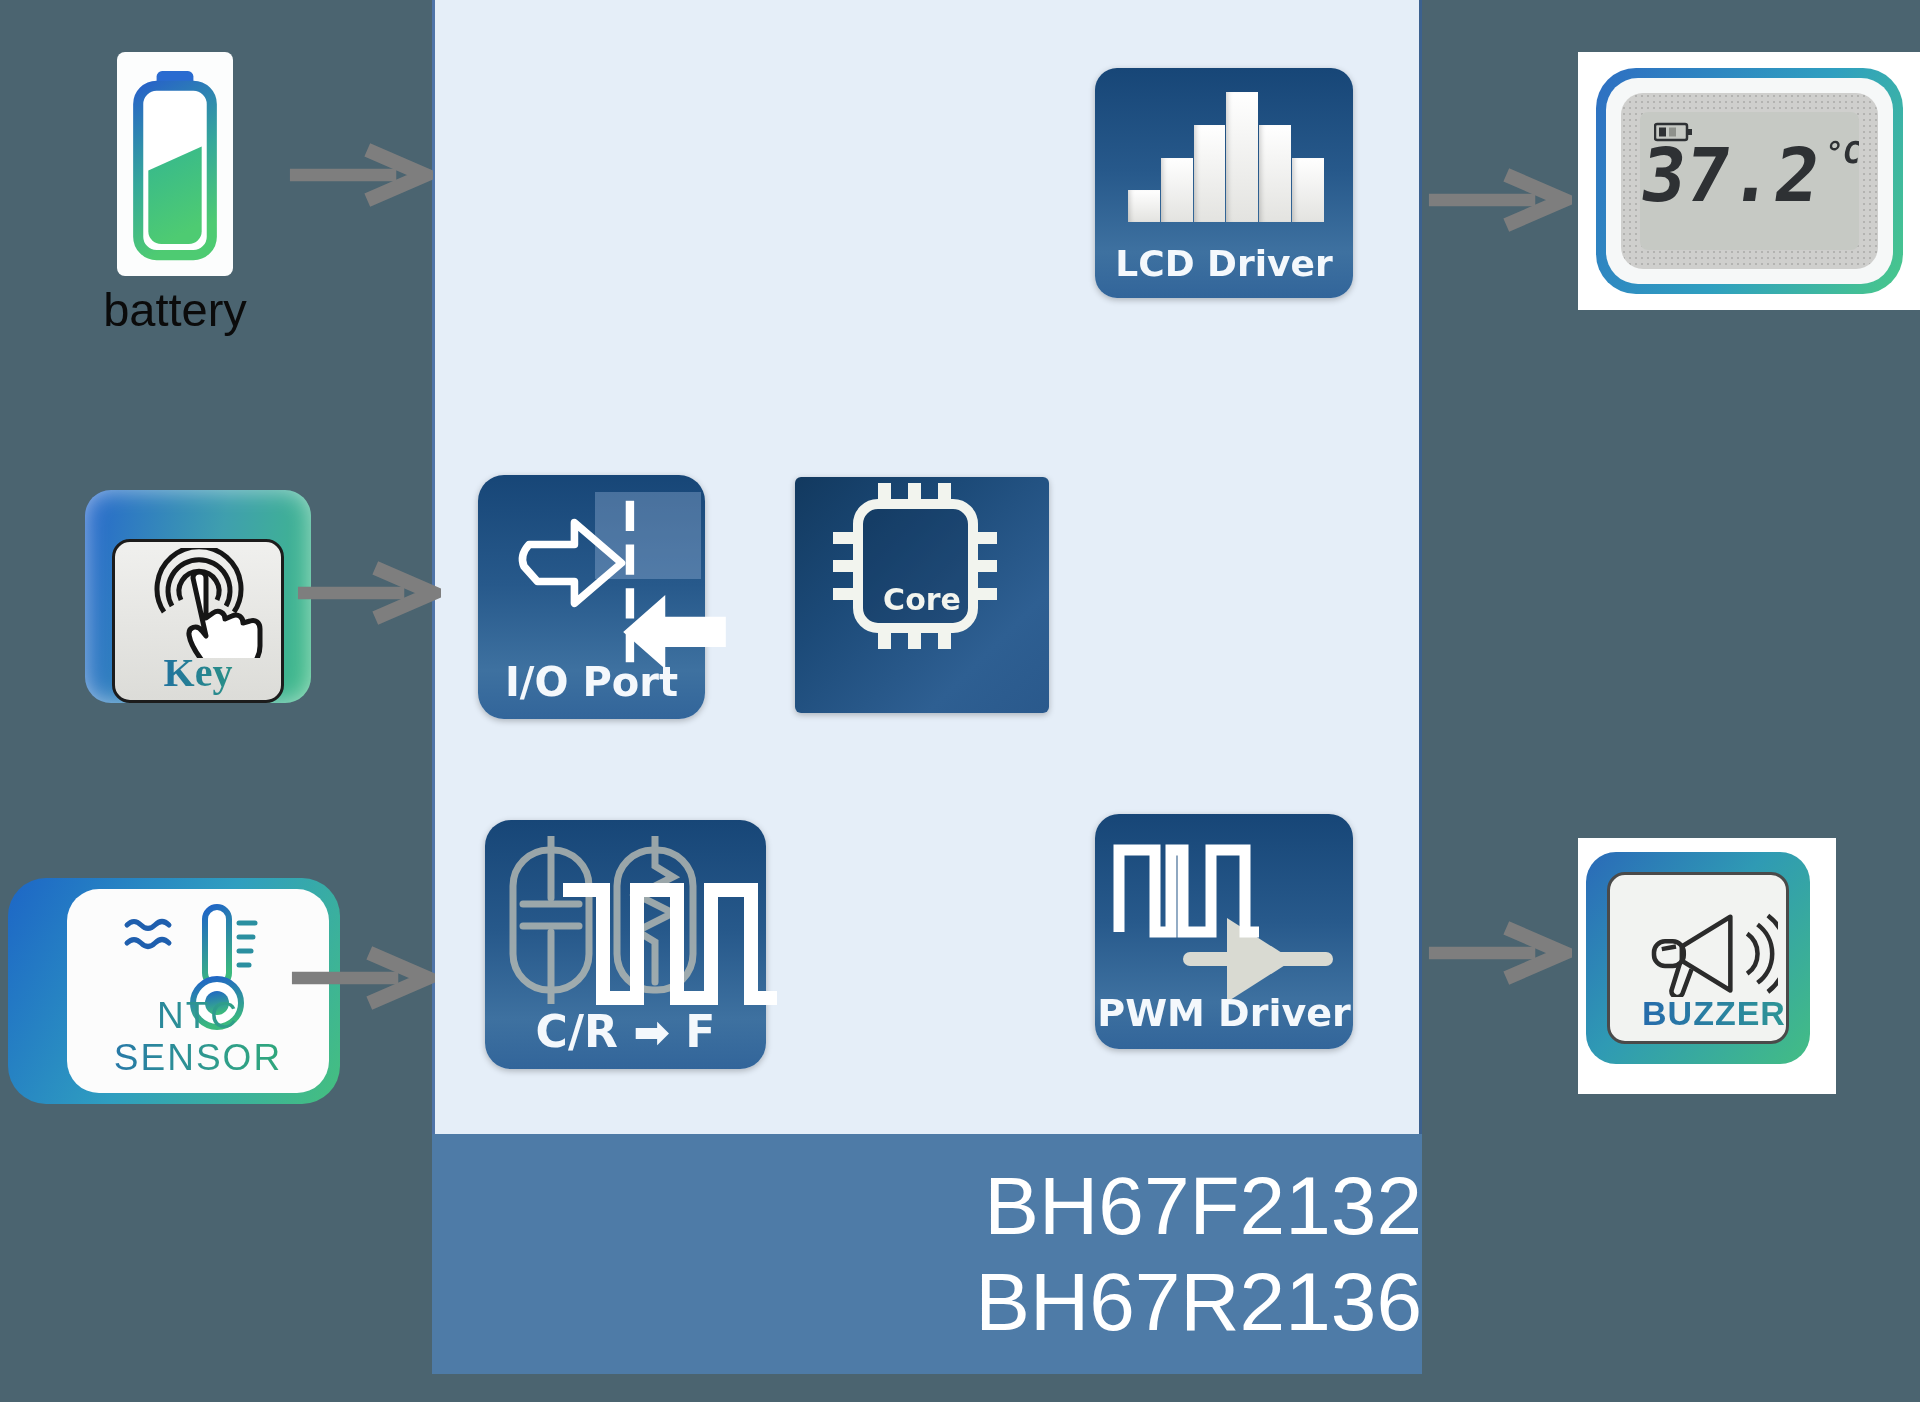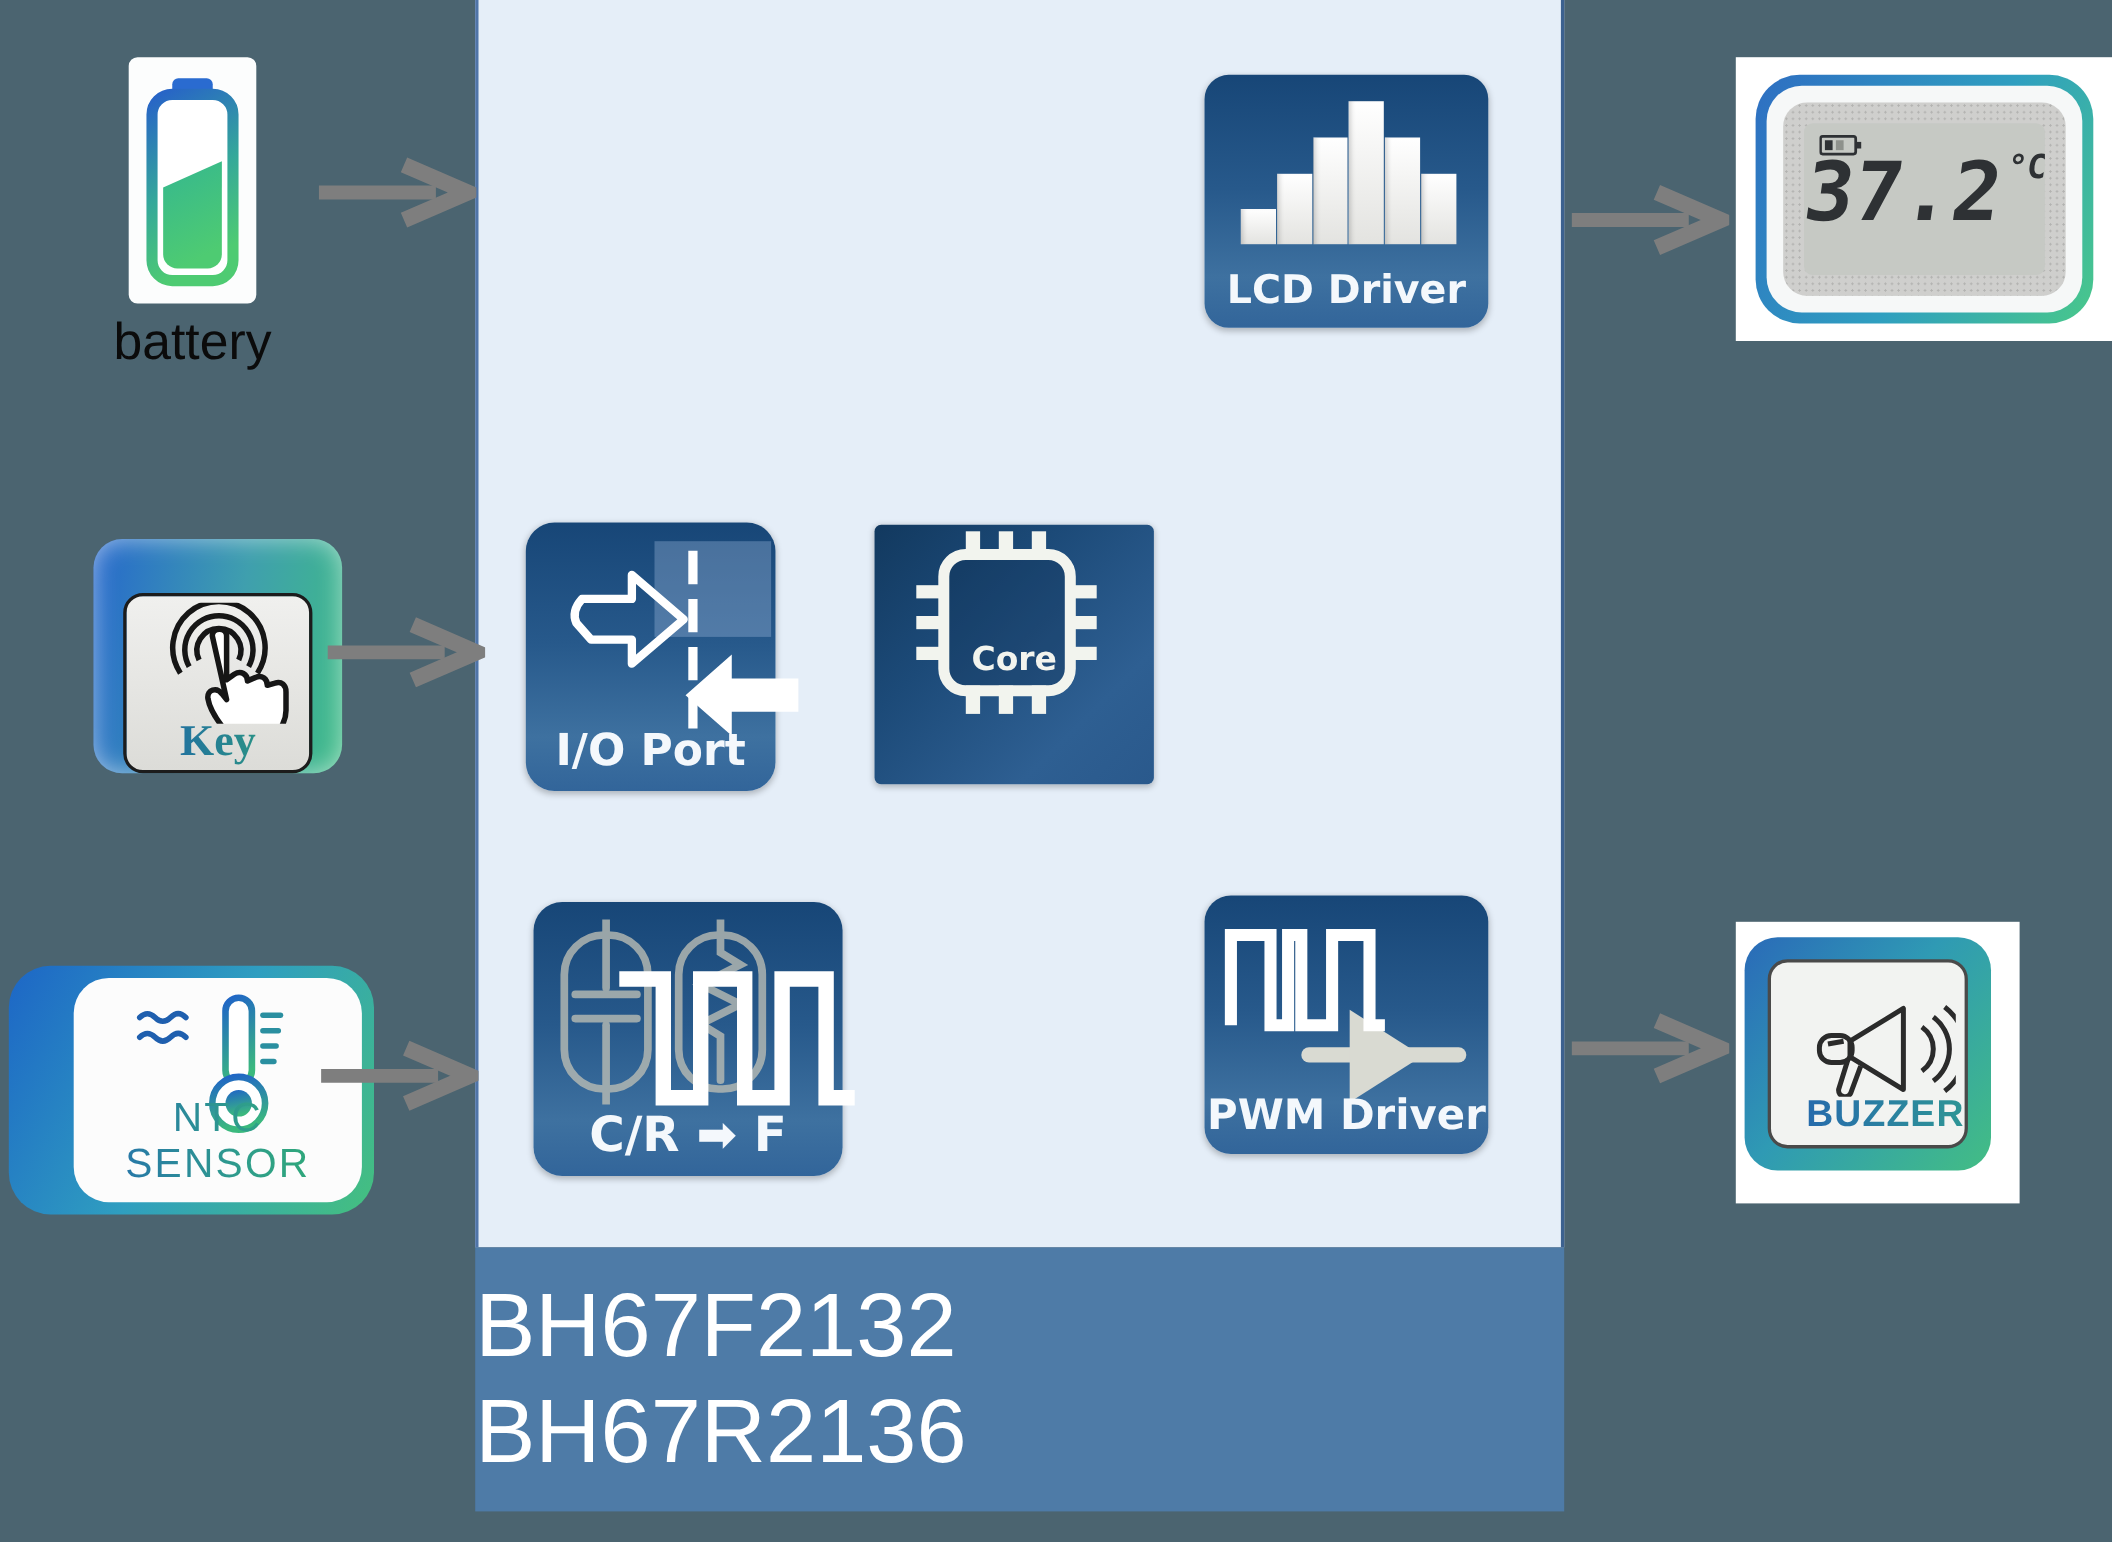--- a/index.html
+++ b/index.html
@@ -3,21 +3,21 @@
 <meta charset="utf-8">
 <style>
   html,body{margin:0;padding:0;}
   body{font-family:"Liberation Sans", sans-serif;}
   .stage{position:relative;width:1920px;height:1402px;background:#4b6470;overflow:hidden;}
 
   
   .chip-box{position:absolute;left:432px;top:0;width:990px;height:1134px;
     background:#e5eef8;border-left:3px solid #4f74a8;border-right:3px solid #3c618f;box-sizing:border-box;}
   .banner{position:absolute;left:432px;top:1134px;width:990px;height:240px;background:#4e7ba7;
-    display:flex;flex-direction:column;align-items:flex-start;justify-content:center;gap:14px;}
+    display:flex;flex-direction:column;align-items:flex-end;justify-content:center;gap:14px;}
   .banner div{color:#ffffff;font-size:82px;line-height:1.0;font-family:"Liberation Sans",sans-serif;}
 
   
   .block{position:absolute;background:linear-gradient(180deg,#174677 0%,#27598b 45%,#3e71a0 80%,#32659a 100%);
     box-shadow:0 2px 6px rgba(0,0,0,0.25);}
   .block-label{position:absolute;left:0;width:100%;text-align:center;color:#f4f8fc;
     font-family:"DejaVu Sans",sans-serif;font-weight:700;}
 
   .lcd-block{left:1095px;top:68px;width:258px;height:230px;border-radius:22px;}
   .lcd-bars{position:absolute;left:32px;bottom:76px;width:197px;height:132px;display:flex;align-items:flex-end;}

